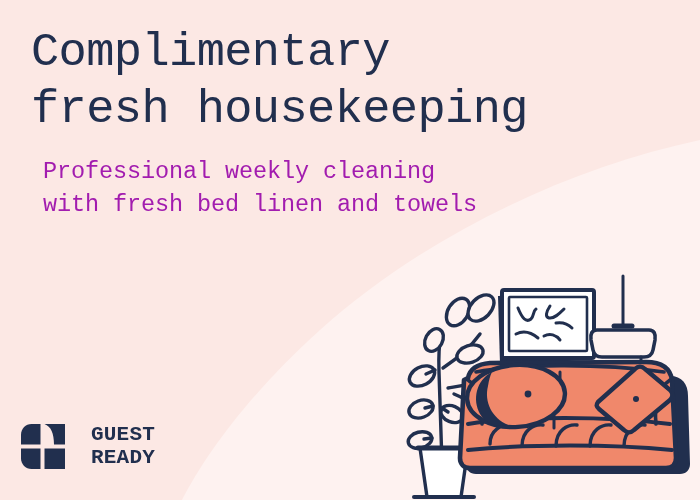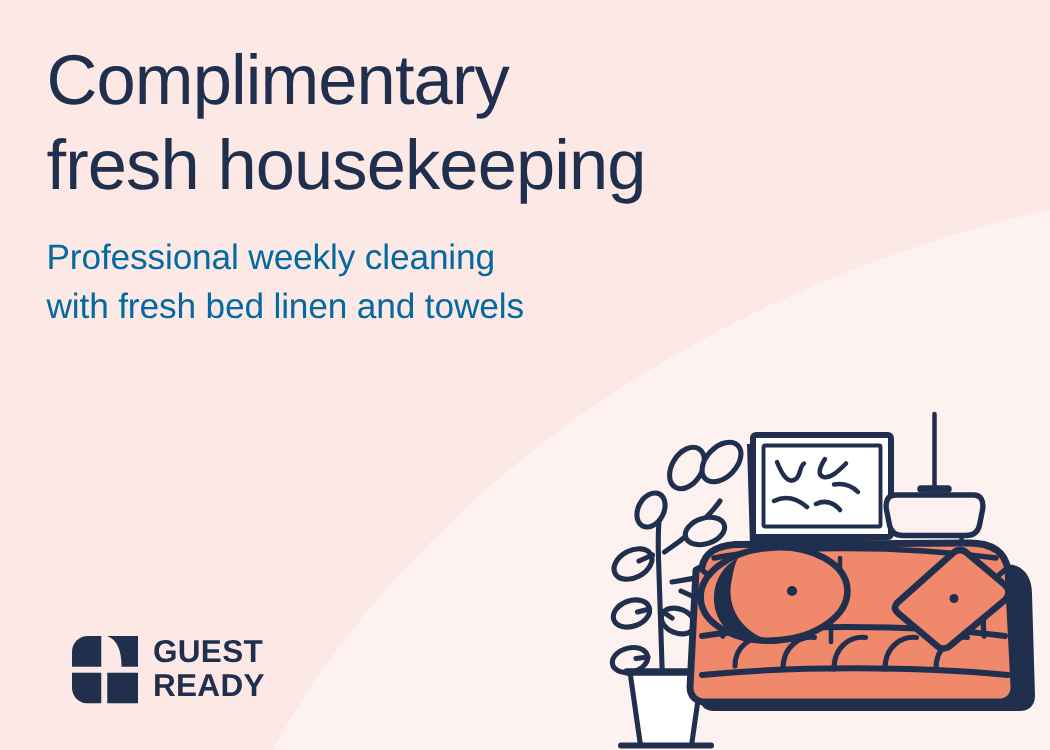--- a/index.html
+++ b/index.html
@@ -12,20 +12,21 @@
     overflow: hidden;
     font-family: "Liberation Sans", sans-serif;
     background: #fce8e4;
   }
   #banner {
     position: relative;
     width: 700px;
     height: 500px;
     overflow: hidden;
     background: #fce8e4;
+    font-family: Liberation Mono, monospace;
   }
   
   #bg-layer {
     position: absolute;
     inset: 0;
     width: 700px;
     height: 500px;
   }
   
   #text-block {
@@ -39,35 +40,36 @@
     font-size: 47px;
     line-height: 57px;
     font-weight: 300;
     letter-spacing: -0.6px;
     white-space: nowrap;
   }
   #body-copy {
     margin-top: 17px;
   }
   .body-line {
-    color: #0369a1;
+    color: #a21caf;
     font-size: 23.5px;
     line-height: 33px;
     font-weight: 400;
     letter-spacing: -0.1px;
     white-space: nowrap;
+    margin-left: 12px;
   }
   
   #logo {
     position: absolute;
-    left: 48px;
+    left: 21px;
     top: 424px;
     display: flex;
     align-items: flex-start;
-    gap: 10px;
+    gap: 26px;
   }
   #logo-mark {
     width: 44px;
     height: 45px;
     display: block;
   }
   #logo-wordmark {
     display: flex;
     flex-direction: column;
     justify-content: center;

